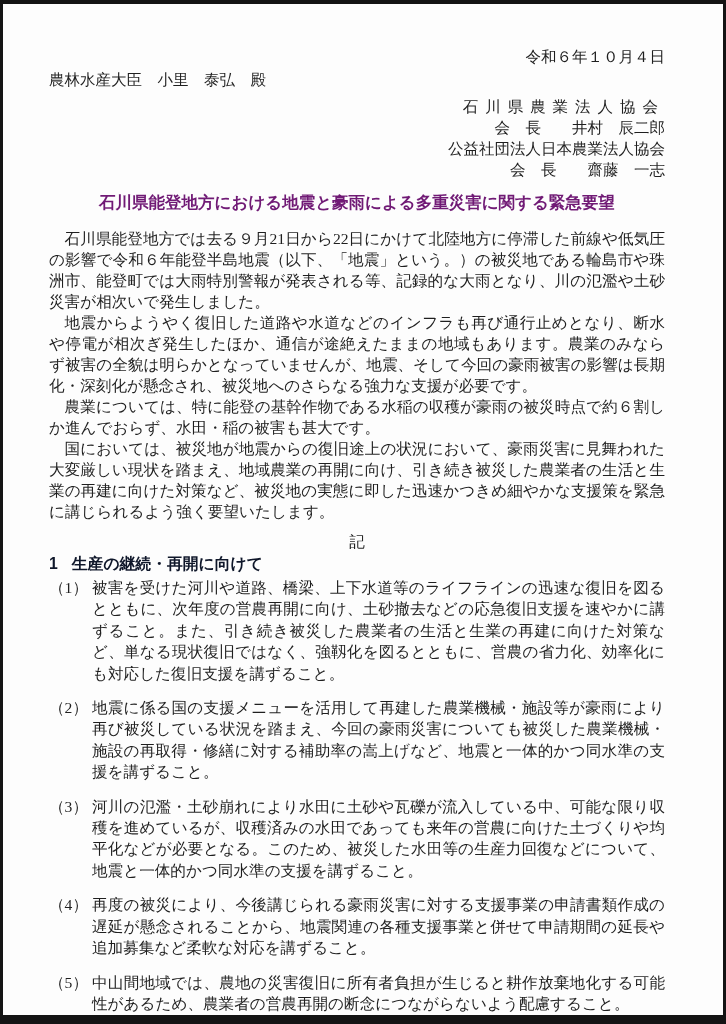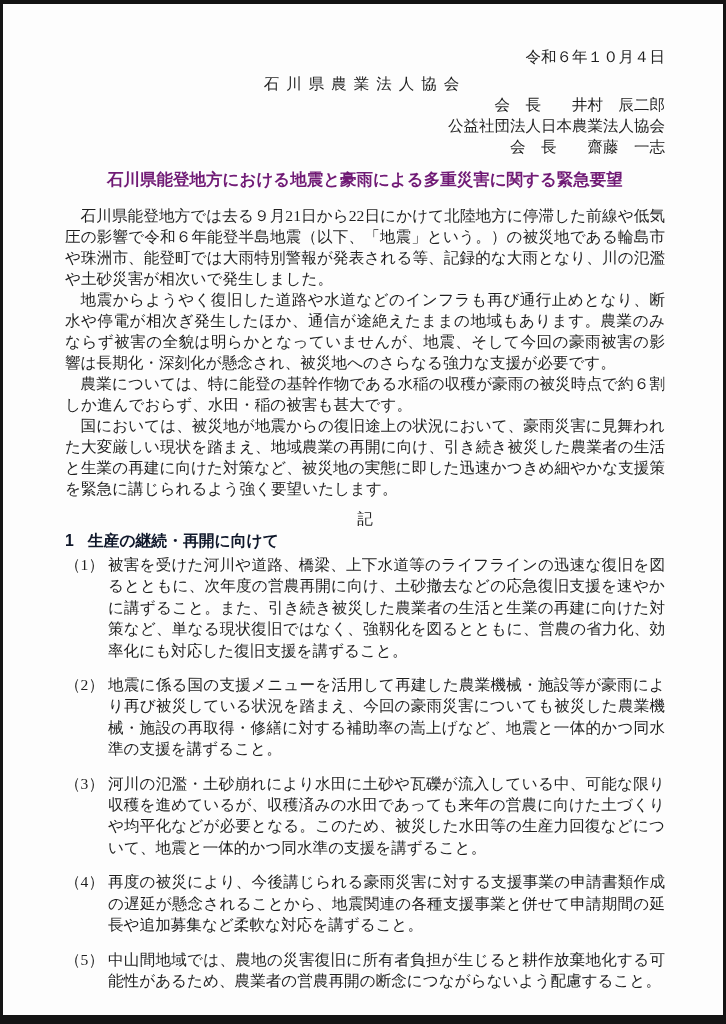--- a/index.html
+++ b/index.html
@@ -16,21 +16,21 @@
     margin: 0 auto;
     background: #fdfdfd;
     border-top: 4px solid #141414;
     border-right: 3px solid #141414;
     border-bottom: 9px solid #141414;
     border-left: 3px solid #141414;
     overflow: hidden;
     color: #1f1f1f;
   }
   .content {
-    padding: 40px 58px 0 62px;
+    padding: 40px 58px 0 46px;
   }
   .date-line {
     text-align: right;
     font-size: 15.5px;
     line-height: 22px;
     margin: 2px 0 0 0;
   }
   .addressee-line {
     text-align: left;
     font-size: 15.5px;
@@ -38,21 +38,20 @@
     margin-top: 1px;
   }
   .sender-block {
     text-align: right;
     font-size: 15.5px;
     line-height: 21px;
     margin-top: 5px;
   }
   .sender-org-spaced {
     letter-spacing: 0.45em;
-    text-align: center;
   }
   .doc-title {
     text-align: center;
     font-family: "Liberation Sans", "DejaVu Sans", sans-serif;
     font-weight: bold;
     font-size: 16.5px;
     line-height: 22px;
     margin-top: 11px;
     color: #701a75;
   }
@@ -104,20 +103,21 @@
   }
 </style>
 </head>
 <body>
 
 <div class="page">
   <div class="content">
 
     <div class="date-line">令和６年１０月４日</div>
 
+    <div class="addressee-line">農林水産大臣　小里　泰弘　殿</div>
 
     <div class="sender-block">
       <div class="sender-org-spaced">石川県農業法人協会</div>
       <div>会　長　　井村　辰二郎</div>
       <div>公益社団法人日本農業法人協会</div>
       <div>会　長　　齋藤　一志</div>
     </div>
 
     <div class="doc-title">石川県能登地方における地震と豪雨による多重災害に関する緊急要望</div>
 

